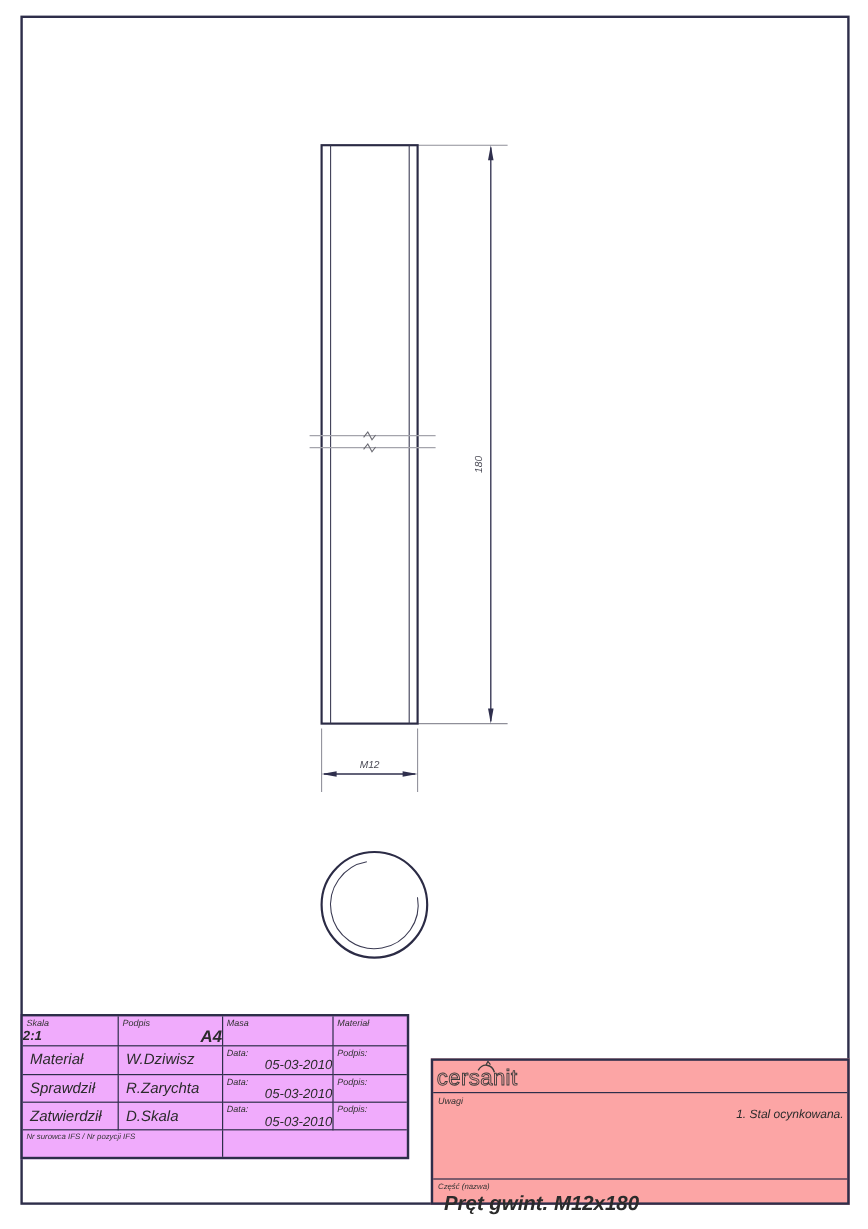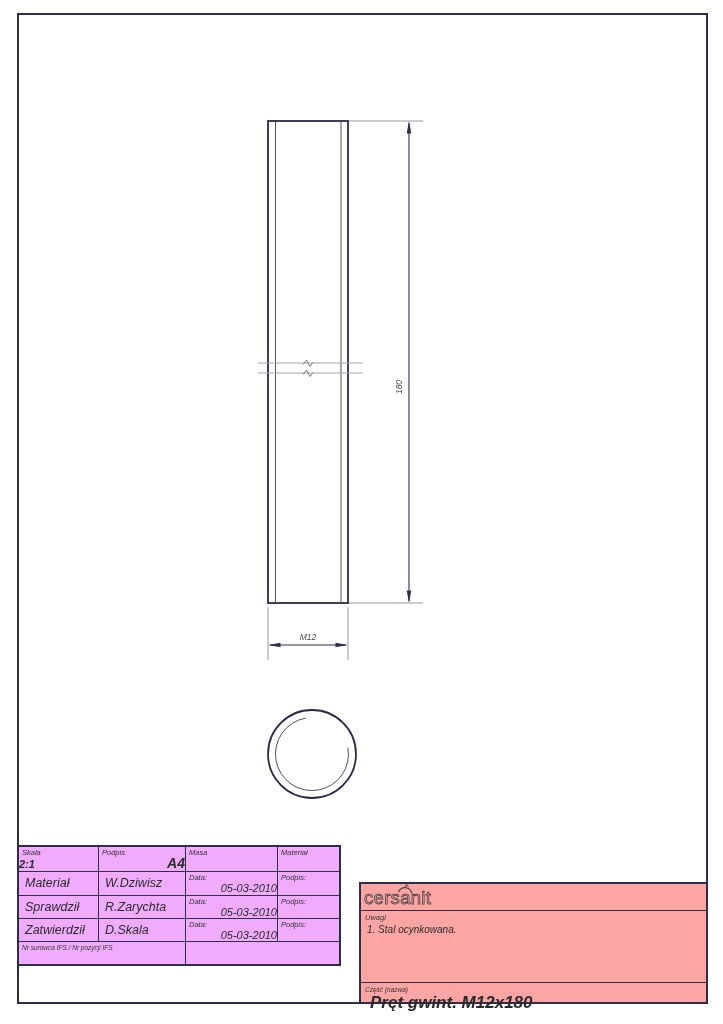--- a/index.html
+++ b/index.html
@@ -42,21 +42,21 @@
   
   .rb{position:absolute;left:359px;top:882px;width:349px;height:122px;
       border:2px solid var(--ln);box-sizing:border-box;background:#fca5a5;}
   .rb-head{height:26px;border-bottom:1px solid var(--ln);position:relative;}
   .rb-notes{height:69px;border-bottom:1px solid var(--ln);padding:1px 3px;box-sizing:content-box;}
   .rb-part{position:relative;padding:1px 3px;}
   .logo{position:absolute;left:2px;top:0;}
   .company{position:absolute;left:95px;right:4px;top:1px;text-align:center;}
   .company-name{font-size:15px;font-weight:bold;font-style:italic;line-height:13px;}
   .company-addr{font-size:10.5px;font-style:italic;line-height:11px;}
-  .note-text{font-size:10px;font-style:italic;padding-left:3px;margin-top:2px;}
+  .note-text{font-size:10px;font-style:italic;padding-left:3px;margin-top:2px;text-align:right;}
   .part-value{font-size:17px;font-weight:bold;font-style:italic;padding-left:6px;margin-top:-1px;}
 </style>
 </head>
 <body>
 
 <div class="canvas">
 
   <div class="frame"></div>
 
   <svg class="dwg" width="723" height="1024" viewBox="0 0 723 1024">

